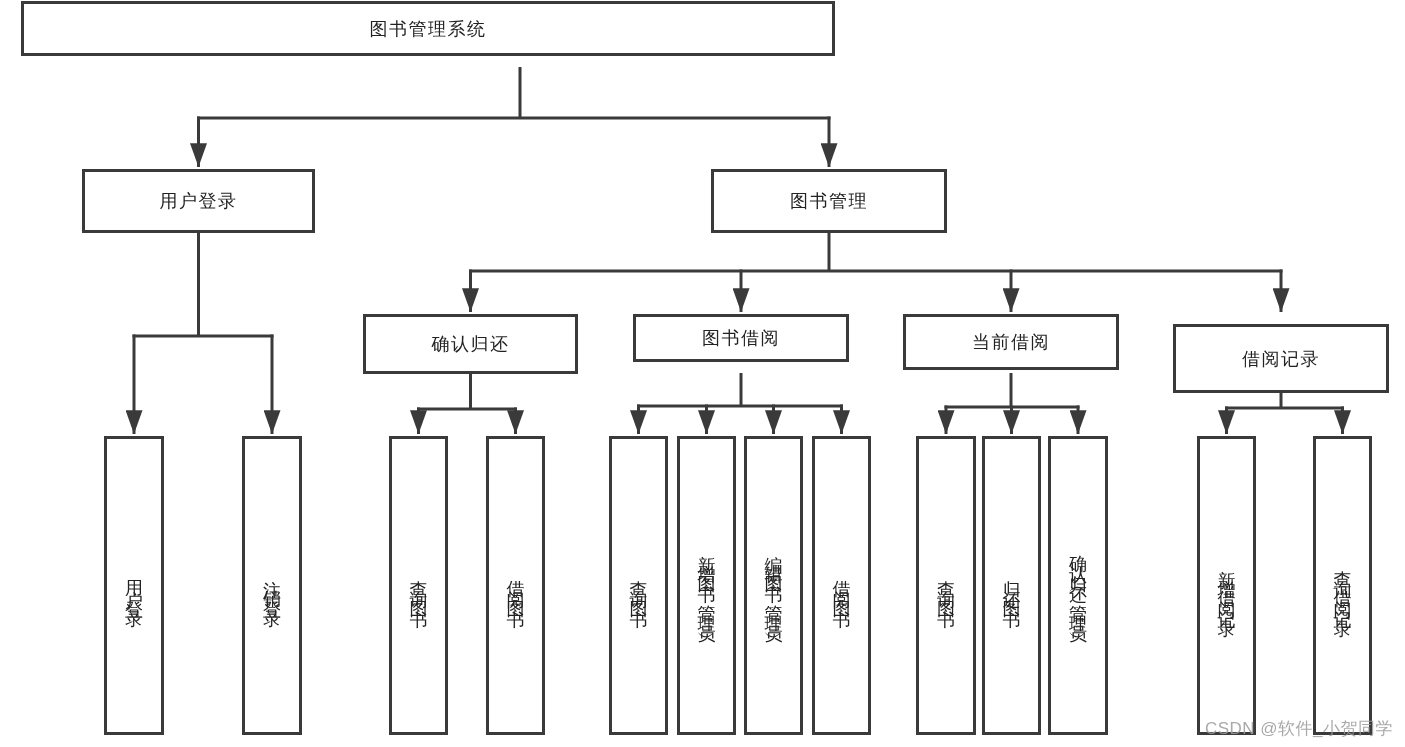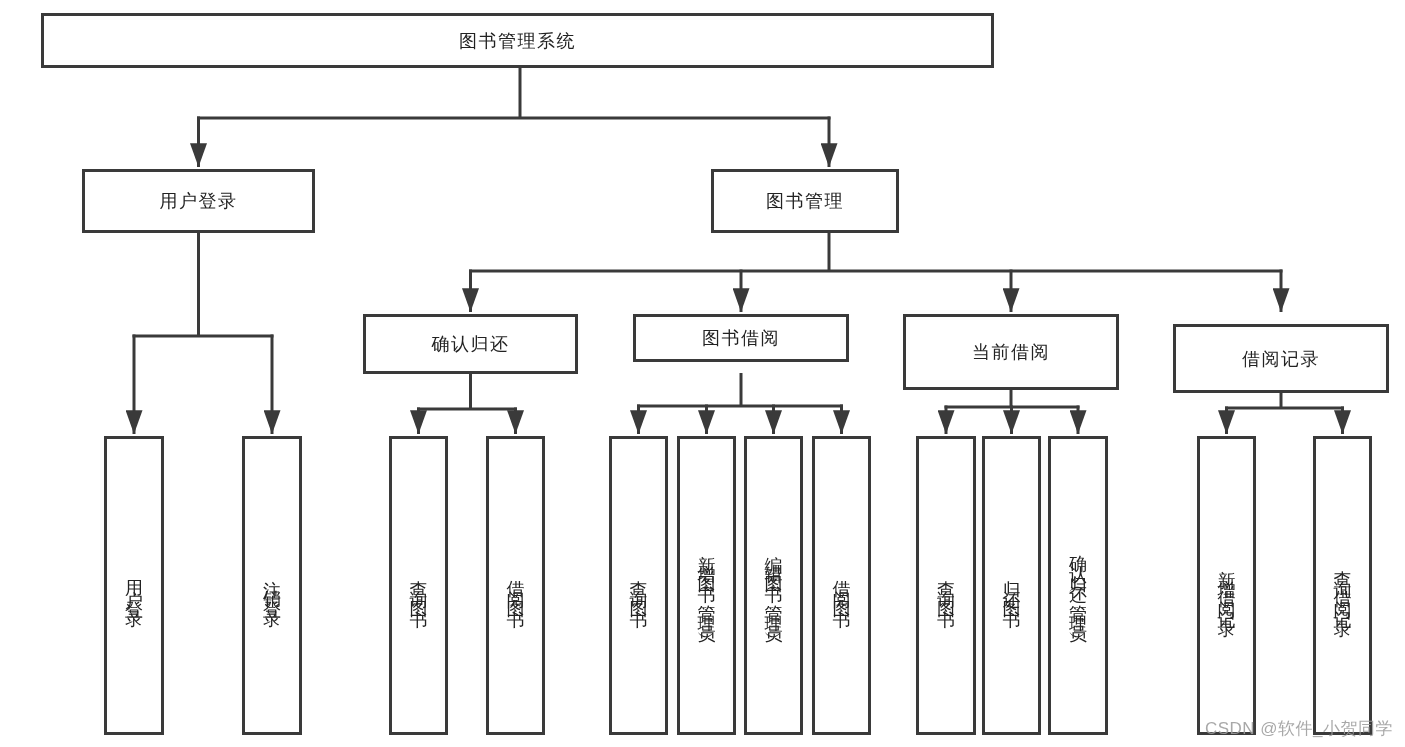--- a/index.html
+++ b/index.html
@@ -106,28 +106,28 @@
       <path marker-end="url(#arrow)" d="M1011.5 405.5 V434"></path>
       <path marker-end="url(#arrow)" d="M1078 405.5 V434"></path>
 
       <path d="M1281 373 V408"></path>
       <path d="M1225 408 H1344"></path>
       <path marker-end="url(#arrow)" d="M1226.5 406.5 V434"></path>
       <path marker-end="url(#arrow)" d="M1342.5 406.5 V434"></path>
     </g>
   </svg>
 
-  <div class="node hnode" style="left:21px; top:13px; width:953px; height:55px;margin-left:20px;">图书管理系统</div>
+  <div class="node hnode" style="left:21px; top:1px; width:814px; height:55px;">图书管理系统</div>
 
   <div class="node hnode" style="left:82px; top:169px; width:233px; height:64px;">用户登录</div>
-  <div class="node hnode" style="left:711px; top:169px; width:188px; height:64px;">图书管理</div>
+  <div class="node hnode" style="left:711px; top:169px; width:236px; height:64px;">图书管理</div>
 
   <div class="node hnode" style="left:363px; top:314px; width:215px; height:60px;">确认归还</div>
   <div class="node hnode" style="left:633px; top:314px; width:216px; height:48px;">图书借阅</div>
-  <div class="node hnode" style="left:903px; top:314px; width:216px; height:76px;">当前借阅</div>
+  <div class="node hnode" style="left:903px; top:314px; width:216px; height:56px;">当前借阅</div>
   <div class="node hnode" style="left:1173px; top:324px; width:216px; height:69px;">借阅记录</div>
 
   <div class="node" style="left:104px; top:436px; width:60px; height:299px;">
     <span class="vtext">用户登录</span>
   </div>
   <div class="node" style="left:242px; top:436px; width:60px; height:299px;">
     <span class="vtext">注销登录</span>
   </div>
 
   <div class="node" style="left:389px; top:436px; width:59px; height:299px;">

